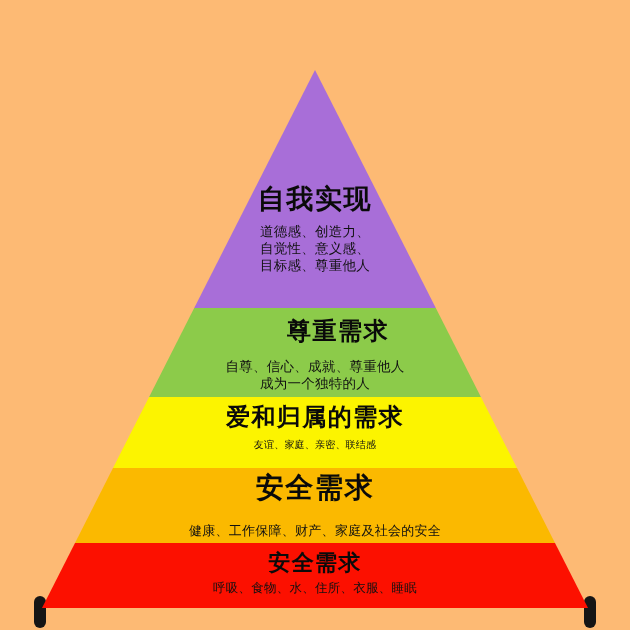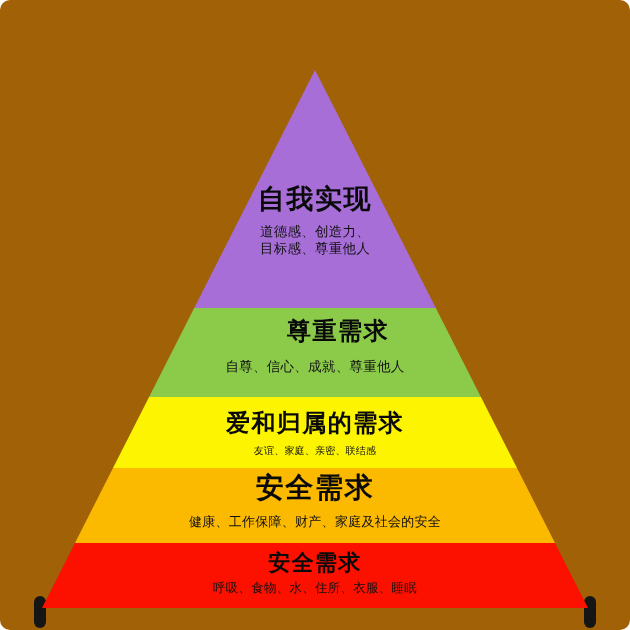--- a/index.html
+++ b/index.html
@@ -74,37 +74,37 @@
   #tier-self-actualization .tier-title { font-size: 27px; line-height: 34px; }
   #tier-self-actualization .tier-desc  { font-size: 13.5px; line-height: 17px; margin-top: 7px; }
 
   
   #tier-esteem { top: 316px; }
   #tier-esteem .tier-title { font-size: 24px; line-height: 30px; padding-left: 46px; }
   #tier-esteem .tier-desc  { font-size: 13.5px; line-height: 17px; margin-top: 12px; }
 
   
   #tier-love-belonging { top: 402px; }
-  #tier-love-belonging .tier-title { font-size: 24px; line-height: 30px; margin-top: 6px; }
+  #tier-love-belonging .tier-title { font-size: 24px; line-height: 30px; }
   #tier-love-belonging .tier-desc  { font-size: 10px; line-height: 17px; margin-top: 4px; }
 
   
   #tier-safety { top: 474px; }
   #tier-safety .tier-title { font-size: 28px; line-height: 28px; }
-  #tier-safety .tier-desc  { font-size: 13px; line-height: 17px; margin-top: 11px; }
+  #tier-safety .tier-desc  { font-size: 13px; line-height: 17px; margin-top: 20px; }
 
   
   #tier-physiological { top: 549px; }
   #tier-physiological .tier-title { font-size: 22px; line-height: 28px; }
   #tier-physiological .tier-desc  { font-size: 12.5px; line-height: 16px; margin-top: 3px; }
 </style>
 </head>
 <body style="background: rgb(255, 255, 255);">
 
-<div id="stage" style="background: #a16207; border-radius: 10px;">
+<div id="stage" style="background: #fdba74;">
 
   <svg id="pyramid-svg" viewBox="0 0 630 630" xmlns="http://www.w3.org/2000/svg">
 
     <rect x="34" y="596" width="12" height="32" rx="6" ry="6" fill="#151515"></rect>
     <rect x="584" y="596" width="12" height="32" rx="6" ry="6" fill="#151515"></rect>
 
     <polygon id="band-physiological" points="75.0,543.0 555.0,543.0 588.0,608.0 42.0,608.0" fill="#fc1000"></polygon>
 
     <polygon id="band-safety" points="112.8,468 517.2,468 74.7,543 555.3,543" style="display:none"></polygon>
     <polygon id="band-safety-shape" points="113.0,468.0 517.0,468.0 555.0,543.0 75.0,543.0" fill="#fbb900"></polygon>
@@ -115,28 +115,30 @@
 
     <polygon id="band-self-actualization" points="315.0,70.0 435.8,308.0 194.2,308.0" fill="#a86ed8"></polygon>
   </svg>
 
   <div id="tier-text-layer">
 
     <div class="tier-text" id="tier-self-actualization">
       <div class="tier-title">自我实现</div>
       <div class="tier-desc">
         <div>道德感、创造力、</div>
+        <div>自觉性、意义感、</div>
         <div>目标感、尊重他人</div>
       </div>
     </div>
 
     <div class="tier-text" id="tier-esteem">
       <div class="tier-title">尊重需求</div>
       <div class="tier-desc">
         <div>自尊、信心、成就、尊重他人</div>
+        <div>成为一个独特的人</div>
       </div>
     </div>
 
     <div class="tier-text" id="tier-love-belonging">
       <div class="tier-title">爱和归属的需求</div>
       <div class="tier-desc">
         <div>友谊、家庭、亲密、联结感</div>
       </div>
     </div>
 

